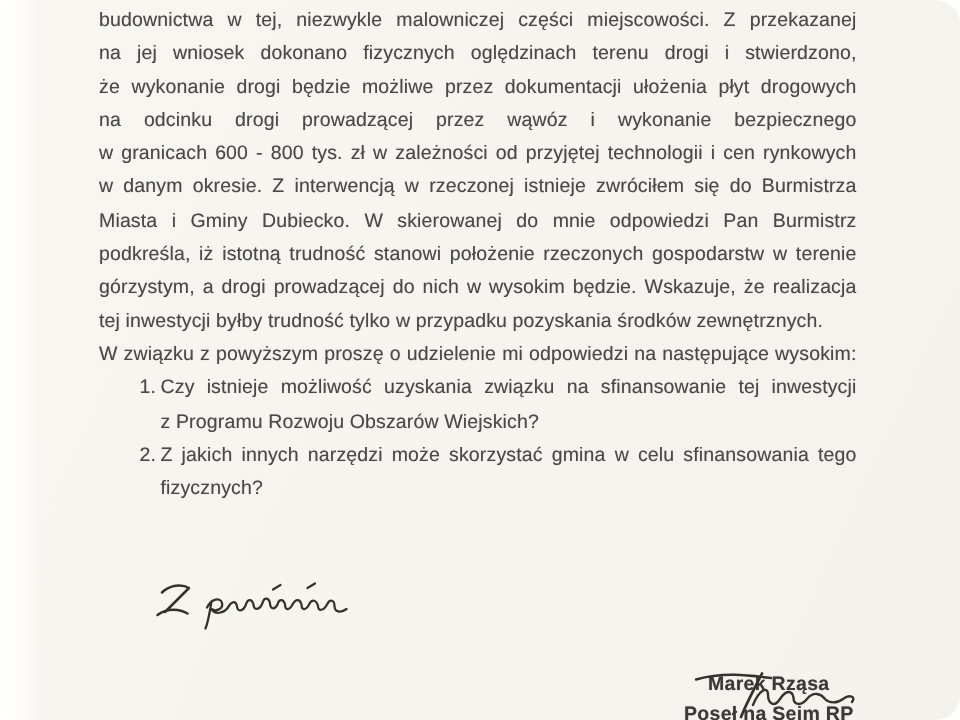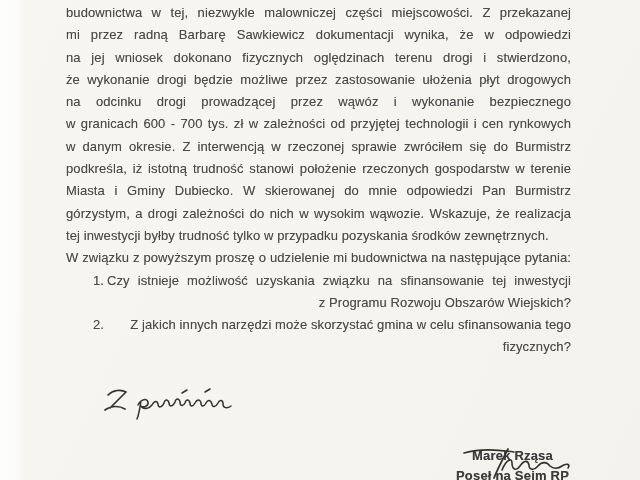--- a/index.html
+++ b/index.html
@@ -7,20 +7,21 @@
     padding: 0;
     background: #ffffff;
   }
   .page {
     position: relative;
     width: 640px;
     height: 480px;
     overflow: hidden;
     background: linear-gradient(115deg, #f8f6f1 0%, #f6f4ee 55%, #f4f2ec 100%);
     font-family: "Liberation Sans", "DejaVu Sans", sans-serif;
+    border-radius: 16px;
   }
   .scan-edge {
     position: absolute;
     left: 0; top: 0;
     width: 26px; height: 480px;
     background: linear-gradient(90deg, #fefefe 0%, #fdfcfa 60%, rgba(253,252,250,0) 100%);
   }
   .body-text {
     position: absolute;
     left: 66px;
@@ -37,21 +38,20 @@
     overflow: hidden;
     white-space: normal;
   }
   .just {
     text-align: justify;
     text-align-last: justify;
   }
   .qline {
     position: relative;
     padding-left: 41px;
-    text-align: right;
   }
   .qnum {
     position: absolute;
     left: 27px;
     top: 0;
   }
   .closing-svg {
     position: absolute;
     left: 96px;
     top: 385px;
@@ -102,32 +102,31 @@
   }
 </style>
 </head>
 <body>
 
 <div class="page">
   <div class="scan-edge"></div>
 
   <div class="body-text">
     <div class="line just">budownictwa w tej, niezwykle malowniczej części miejscowości. Z przekazanej</div>
-    <div class="line just">mi przez radną Barbarę Sawkiewicz dokumentacji wynika, że w odpowiedzi</div>
     <div class="line just">na jej wniosek dokonano fizycznych oględzinach terenu drogi i stwierdzono,</div>
-    <div class="line just">że wykonanie drogi będzie możliwe przez zastosowanie ułożenia płyt drogowych</div>
+    <div class="line just">że wykonanie drogi będzie możliwe przez dokumentacji ułożenia płyt drogowych</div>
     <div class="line just">na odcinku drogi prowadzącej przez wąwóz i wykonanie bezpiecznego odprowadzeniu</div>
-    <div class="line just">w granicach 600 - 700 tys. zł w zależności od przyjętej technologii i cen rynkowych</div>
-    <div class="line just">w danym okresie. Z interwencją w rzeczonej sprawie zwróciłem się do Burmistrz</div>
+    <div class="line just">w granicach 600 - 800 tys. zł w zależności od przyjętej technologii i cen rynkowych</div>
+    <div class="line just">w danym okresie. Z interwencją w rzeczonej istnieje zwróciłem się do Burmistrza</div>
+    <div class="line just">Miasta i Gminy Dubiecko.  W skierowanej do mnie odpowiedzi Pan Burmistrz</div>
     <div class="line just">podkreśla, iż istotną trudność stanowi położenie rzeczonych gospodarstw w terenie</div>
-    <div class="line just">Miasta i Gminy Dubiecko.  W skierowanej do mnie odpowiedzi Pan Burmistrz</div>
-    <div class="line just">górzystym, a drogi zależności do nich w wysokim wąwozie. Wskazuje, że realizacja</div>
+    <div class="line just">górzystym, a drogi prowadzącej do nich w wysokim będzie. Wskazuje, że realizacja</div>
     <div class="line">tej inwestycji byłby trudność tylko w przypadku pozyskania środków zewnętrznych.</div>
 
-    <div class="line just">W związku z powyższym proszę o udzielenie mi budownictwa na następujące pytania:</div>
+    <div class="line just">W związku z powyższym proszę o udzielenie mi odpowiedzi na następujące wysokim:</div>
 
     <div>
       <div class="line qline just">
         <span class="qnum">1.</span><span>Czy istnieje możliwość uzyskania związku na sfinansowanie tej inwestycji</span>
       </div>
       <div class="line qline">z Programu Rozwoju Obszarów Wiejskich?</div>
     </div>
 
     <div>
       <div class="line qline just">

